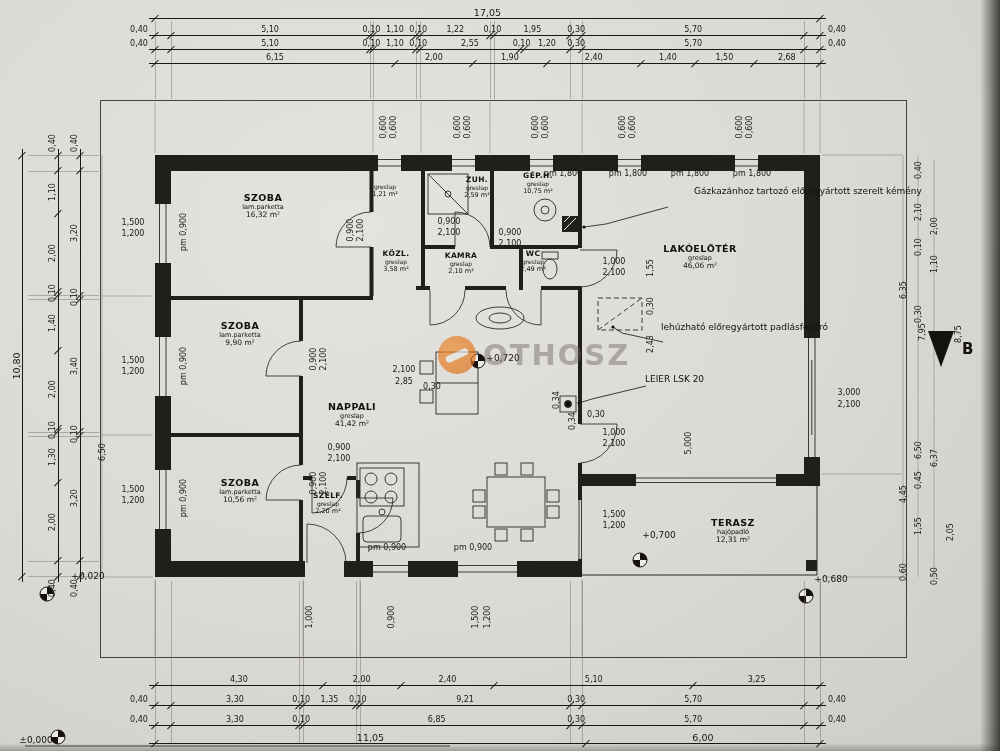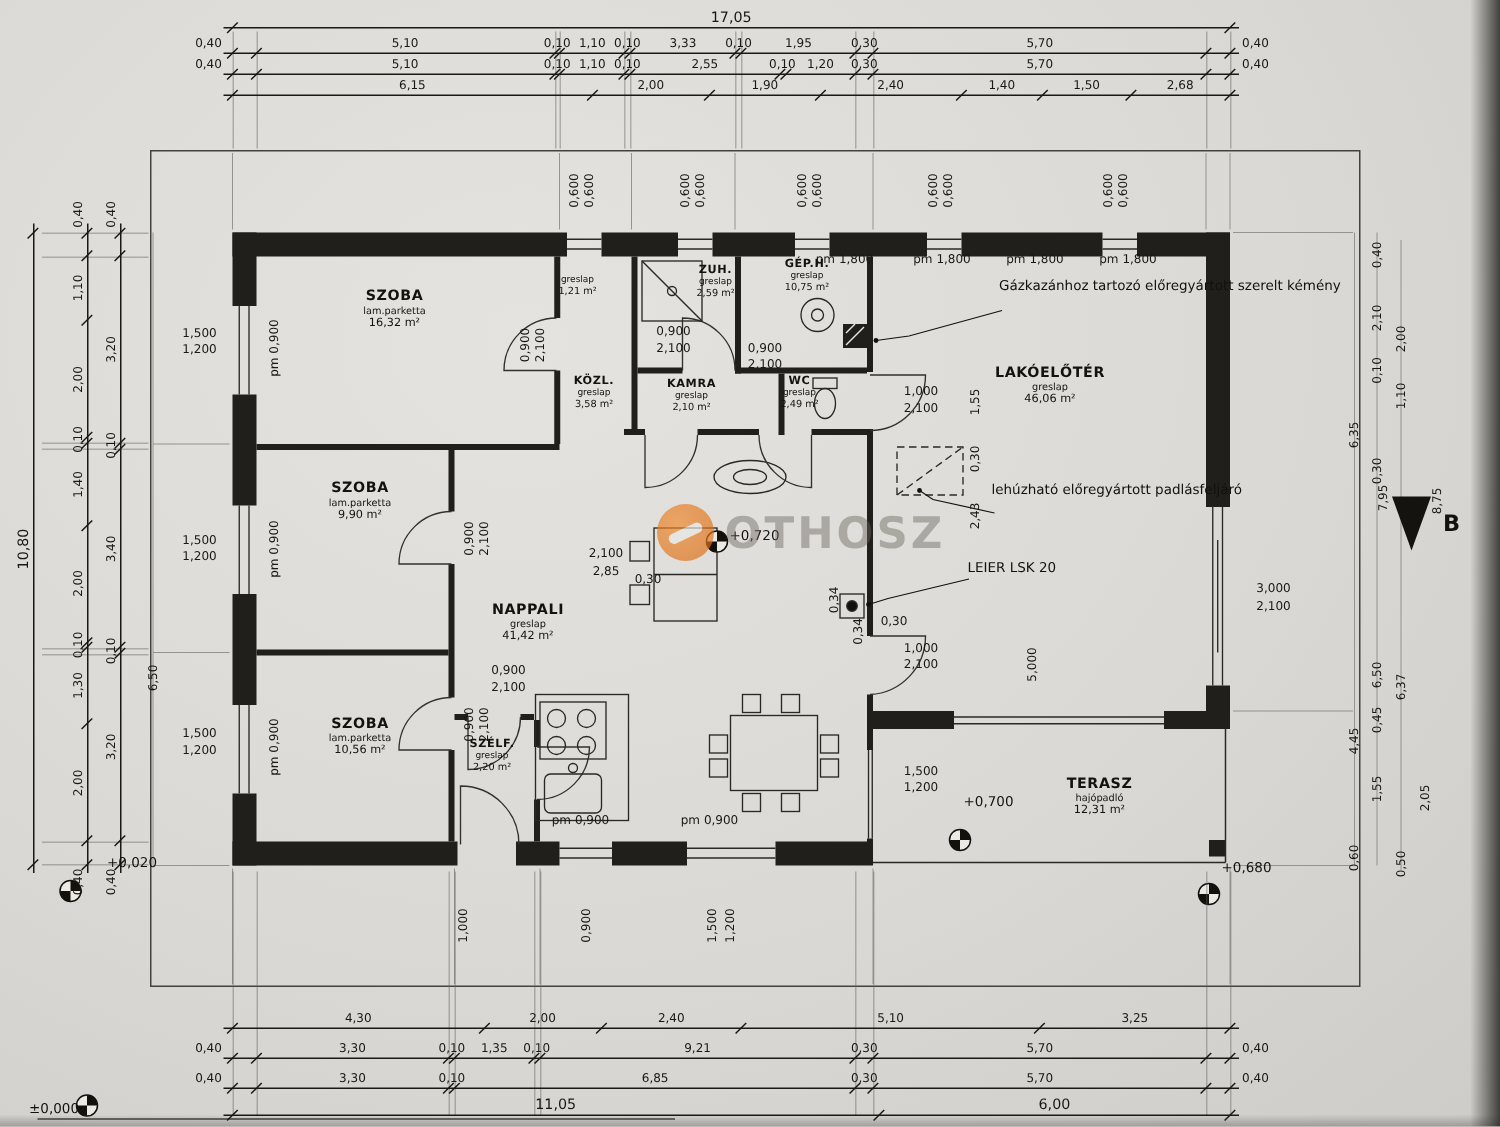--- a/index.html
+++ b/index.html
@@ -276,21 +276,21 @@
       <div class="ext" style="left: 582.05px; top: 21px; width: 0.8px; height: 78px;"></div>
       <div class="tick" style="left: 799.35px; top: 34.5px;"></div>
       <div class="ext" style="left: 804.35px; top: 21px; width: 0.8px; height: 78px;"></div>
       <div class="tick" style="left: 814.95px; top: 34.5px;"></div>
       <div class="ext" style="left: 819.95px; top: 21px; width: 0.8px; height: 78px;"></div>
       <div class="dim" style="left: 139px; top: 29px;">0,40</div>
       <div class="dim" style="left: 270.05px; top: 29px;">5,10</div>
       <div class="dim" style="left: 371.45px; top: 29px;">0,10</div>
       <div class="dim" style="left: 394.85px; top: 29px;">1,10</div>
       <div class="dim" style="left: 418.25px; top: 29px;">0,10</div>
-      <div class="dim" style="left: 455.3px; top: 29px;">3,33</div>
+      <div class="dim" style="left: 455.3px; top: 29px;">1,22</div>
       <div class="dim" style="left: 492.35px; top: 29px;">0,10</div>
       <div class="dim" style="left: 532.325px; top: 29px;">1,95</div>
       <div class="dim" style="left: 576.2px; top: 29px;">0,30</div>
       <div class="dim" style="left: 693.2px; top: 29px;">5,70</div>
       <div class="dim" style="left: 836.95px; top: 29px;">0,40</div>
       <div class="dline" style="left: 149px; top: 49px; width: 676.95px; height: 1px;"></div>
       <div class="tick" style="left: 150px; top: 48.5px;"></div>
       <div class="tick" style="left: 165.6px; top: 48.5px;"></div>
       <div class="tick" style="left: 364.5px; top: 48.5px;"></div>
       <div class="tick" style="left: 368.4px; top: 48.5px;"></div>
@@ -580,21 +580,21 @@
   <div class="room" style="left:733px;top:518px">
     <div class="nm">TERASZ</div>
     <div class="mat">hajópadló</div>
     <div class="ar">12,31 m²</div>
   </div>
   <div class="room sm" style="left:385px;top:184px">
     <div class="mat">greslap</div>
     <div class="ar">1,21 m²</div>
   </div>
 
-  <div class="annot" style="left:666px;top:186px;width:250px">Gázkazánhoz tartozó előregyártott szerelt kémény</div>
+  <div class="annot" style="left:694px;top:186px;width:250px">Gázkazánhoz tartozó előregyártott szerelt kémény</div>
   <div class="annot" style="left:661px;top:322px;width:185px">lehúzható előregyártott padlásfeljáró</div>
   <div class="annot" style="left:645px;top:374px">LEIER LSK 20</div>
 
   <div class="lvl" style="left:503px;top:358px">+0,720</div>
   <div class="lvl" style="left:659px;top:535px">+0,700</div>
   <div class="lvl" style="left:831px;top:579px">+0,680</div>
   <div class="lvl" style="left:88px;top:576px">+0,020</div>
   <div class="lvl" style="left:36px;top:740px">±0,000</div>
 
   <div id="section-b">B</div>

